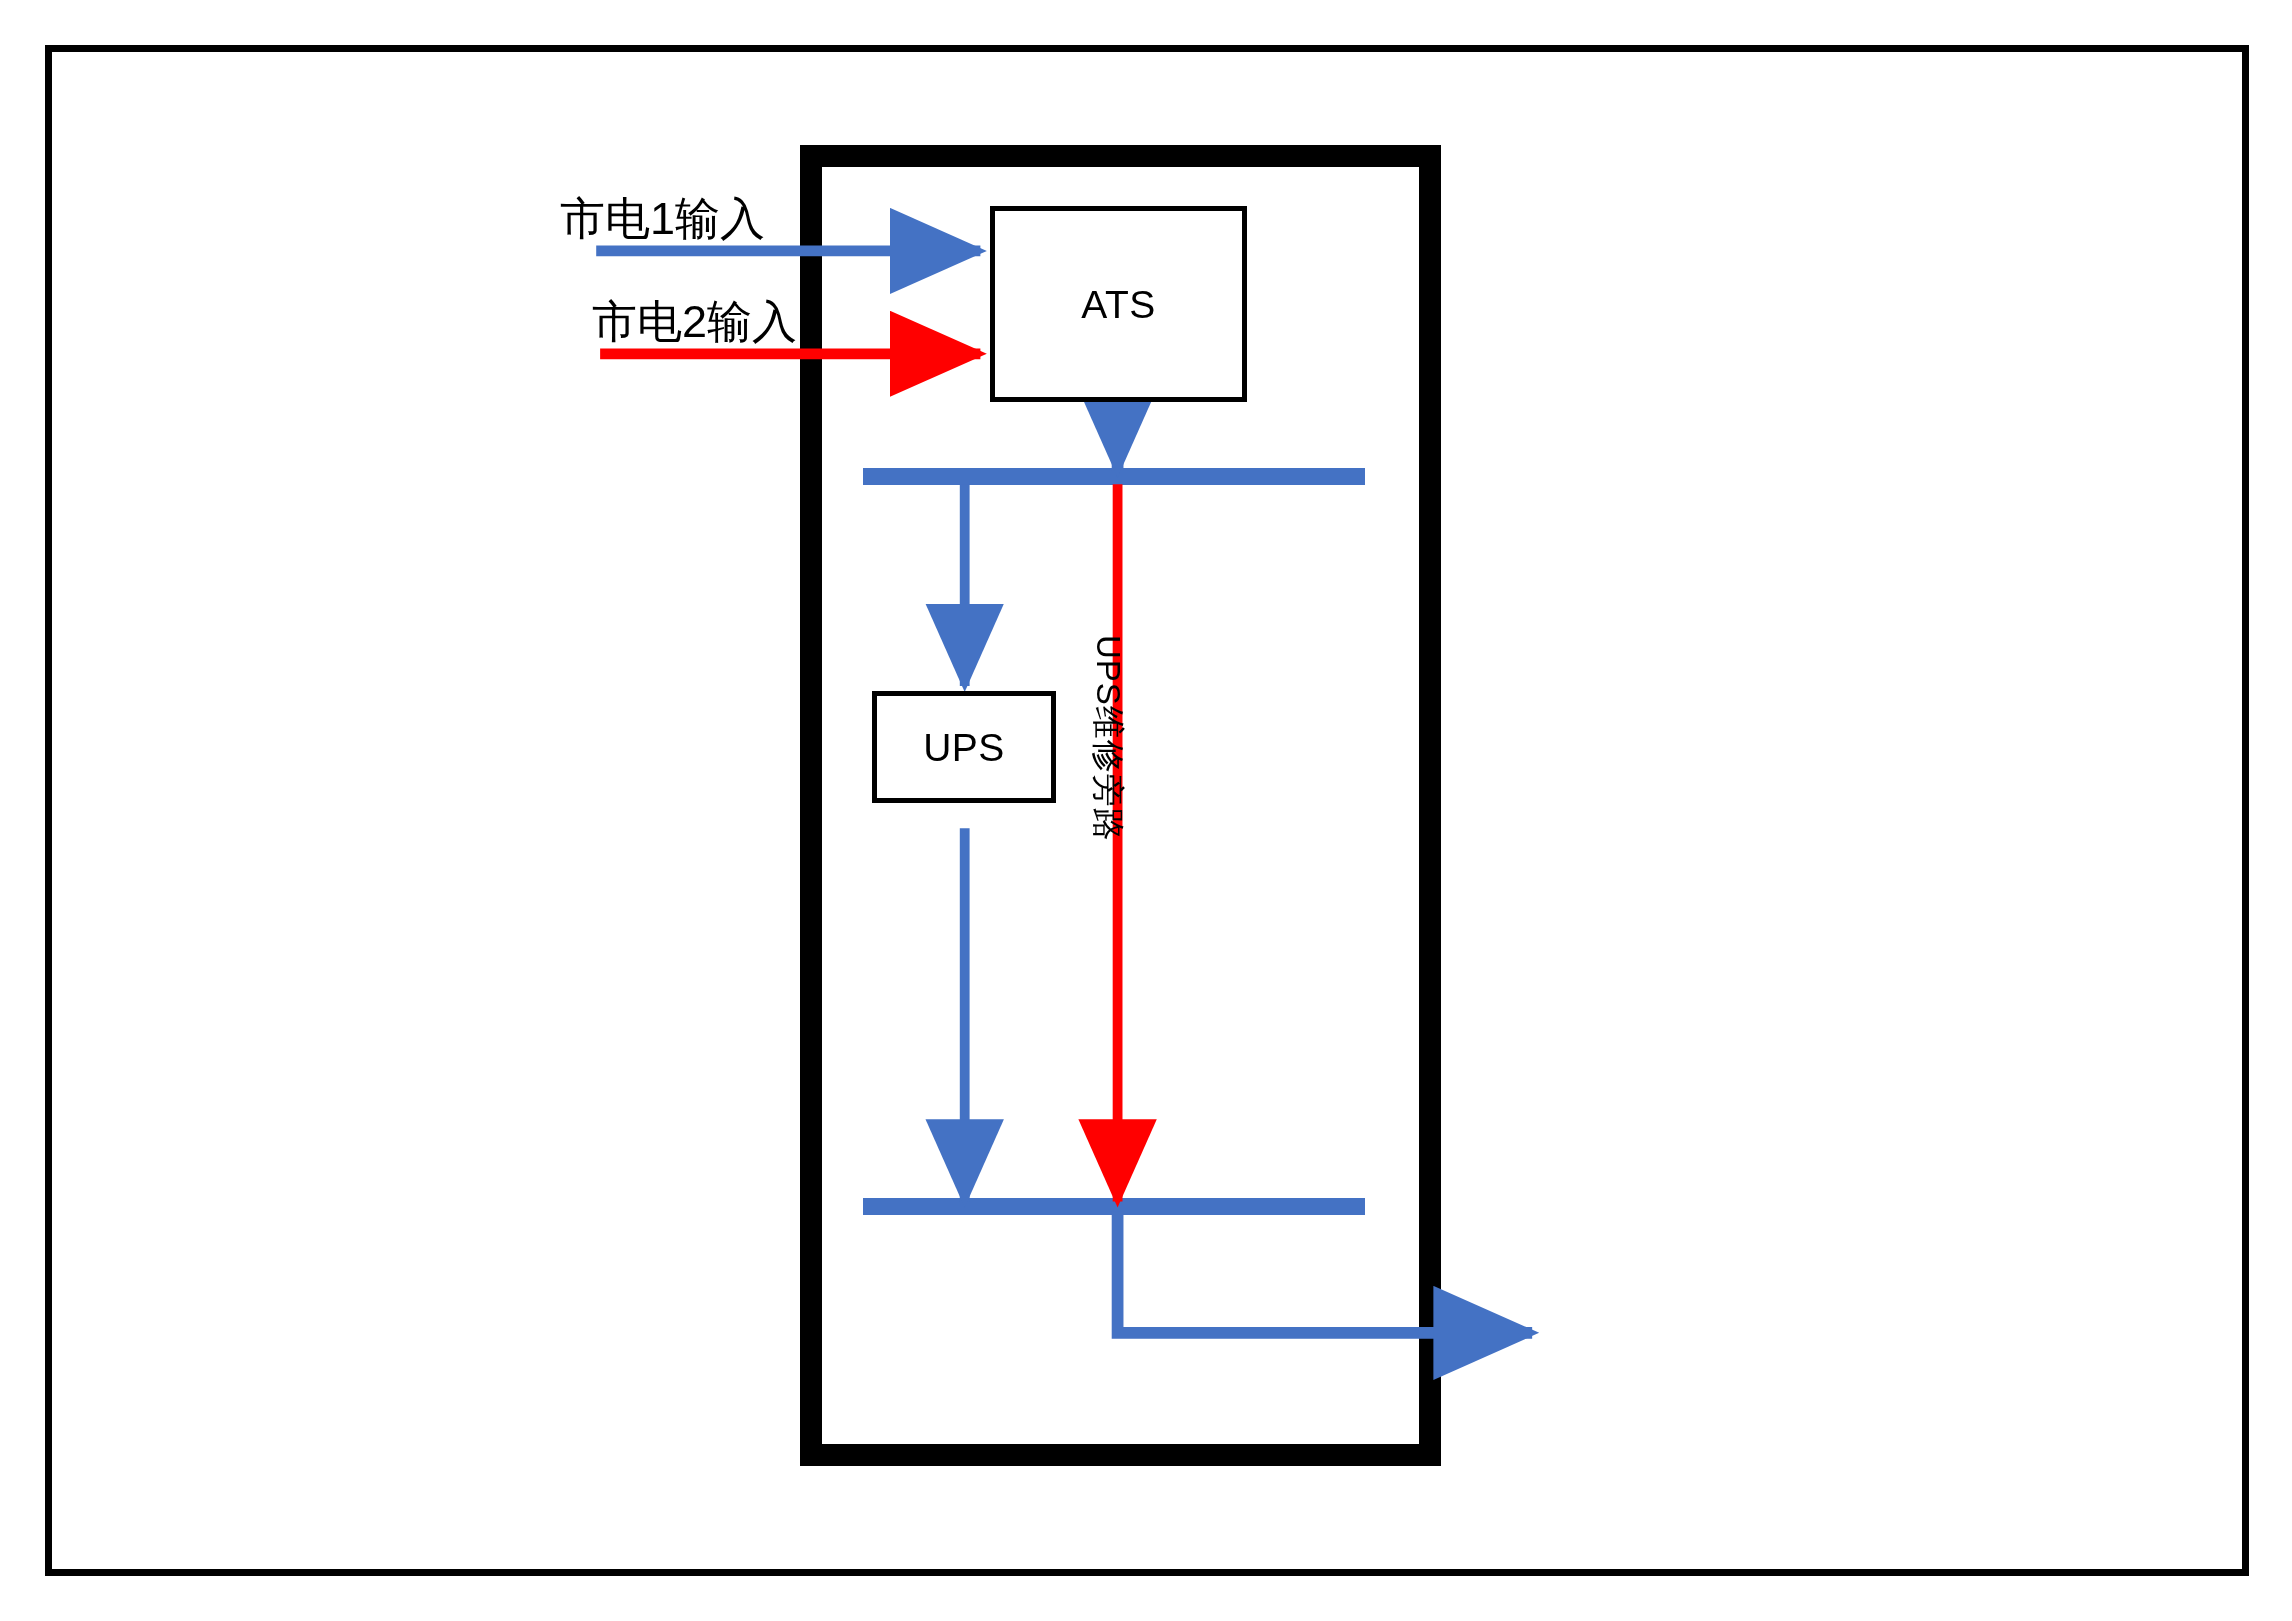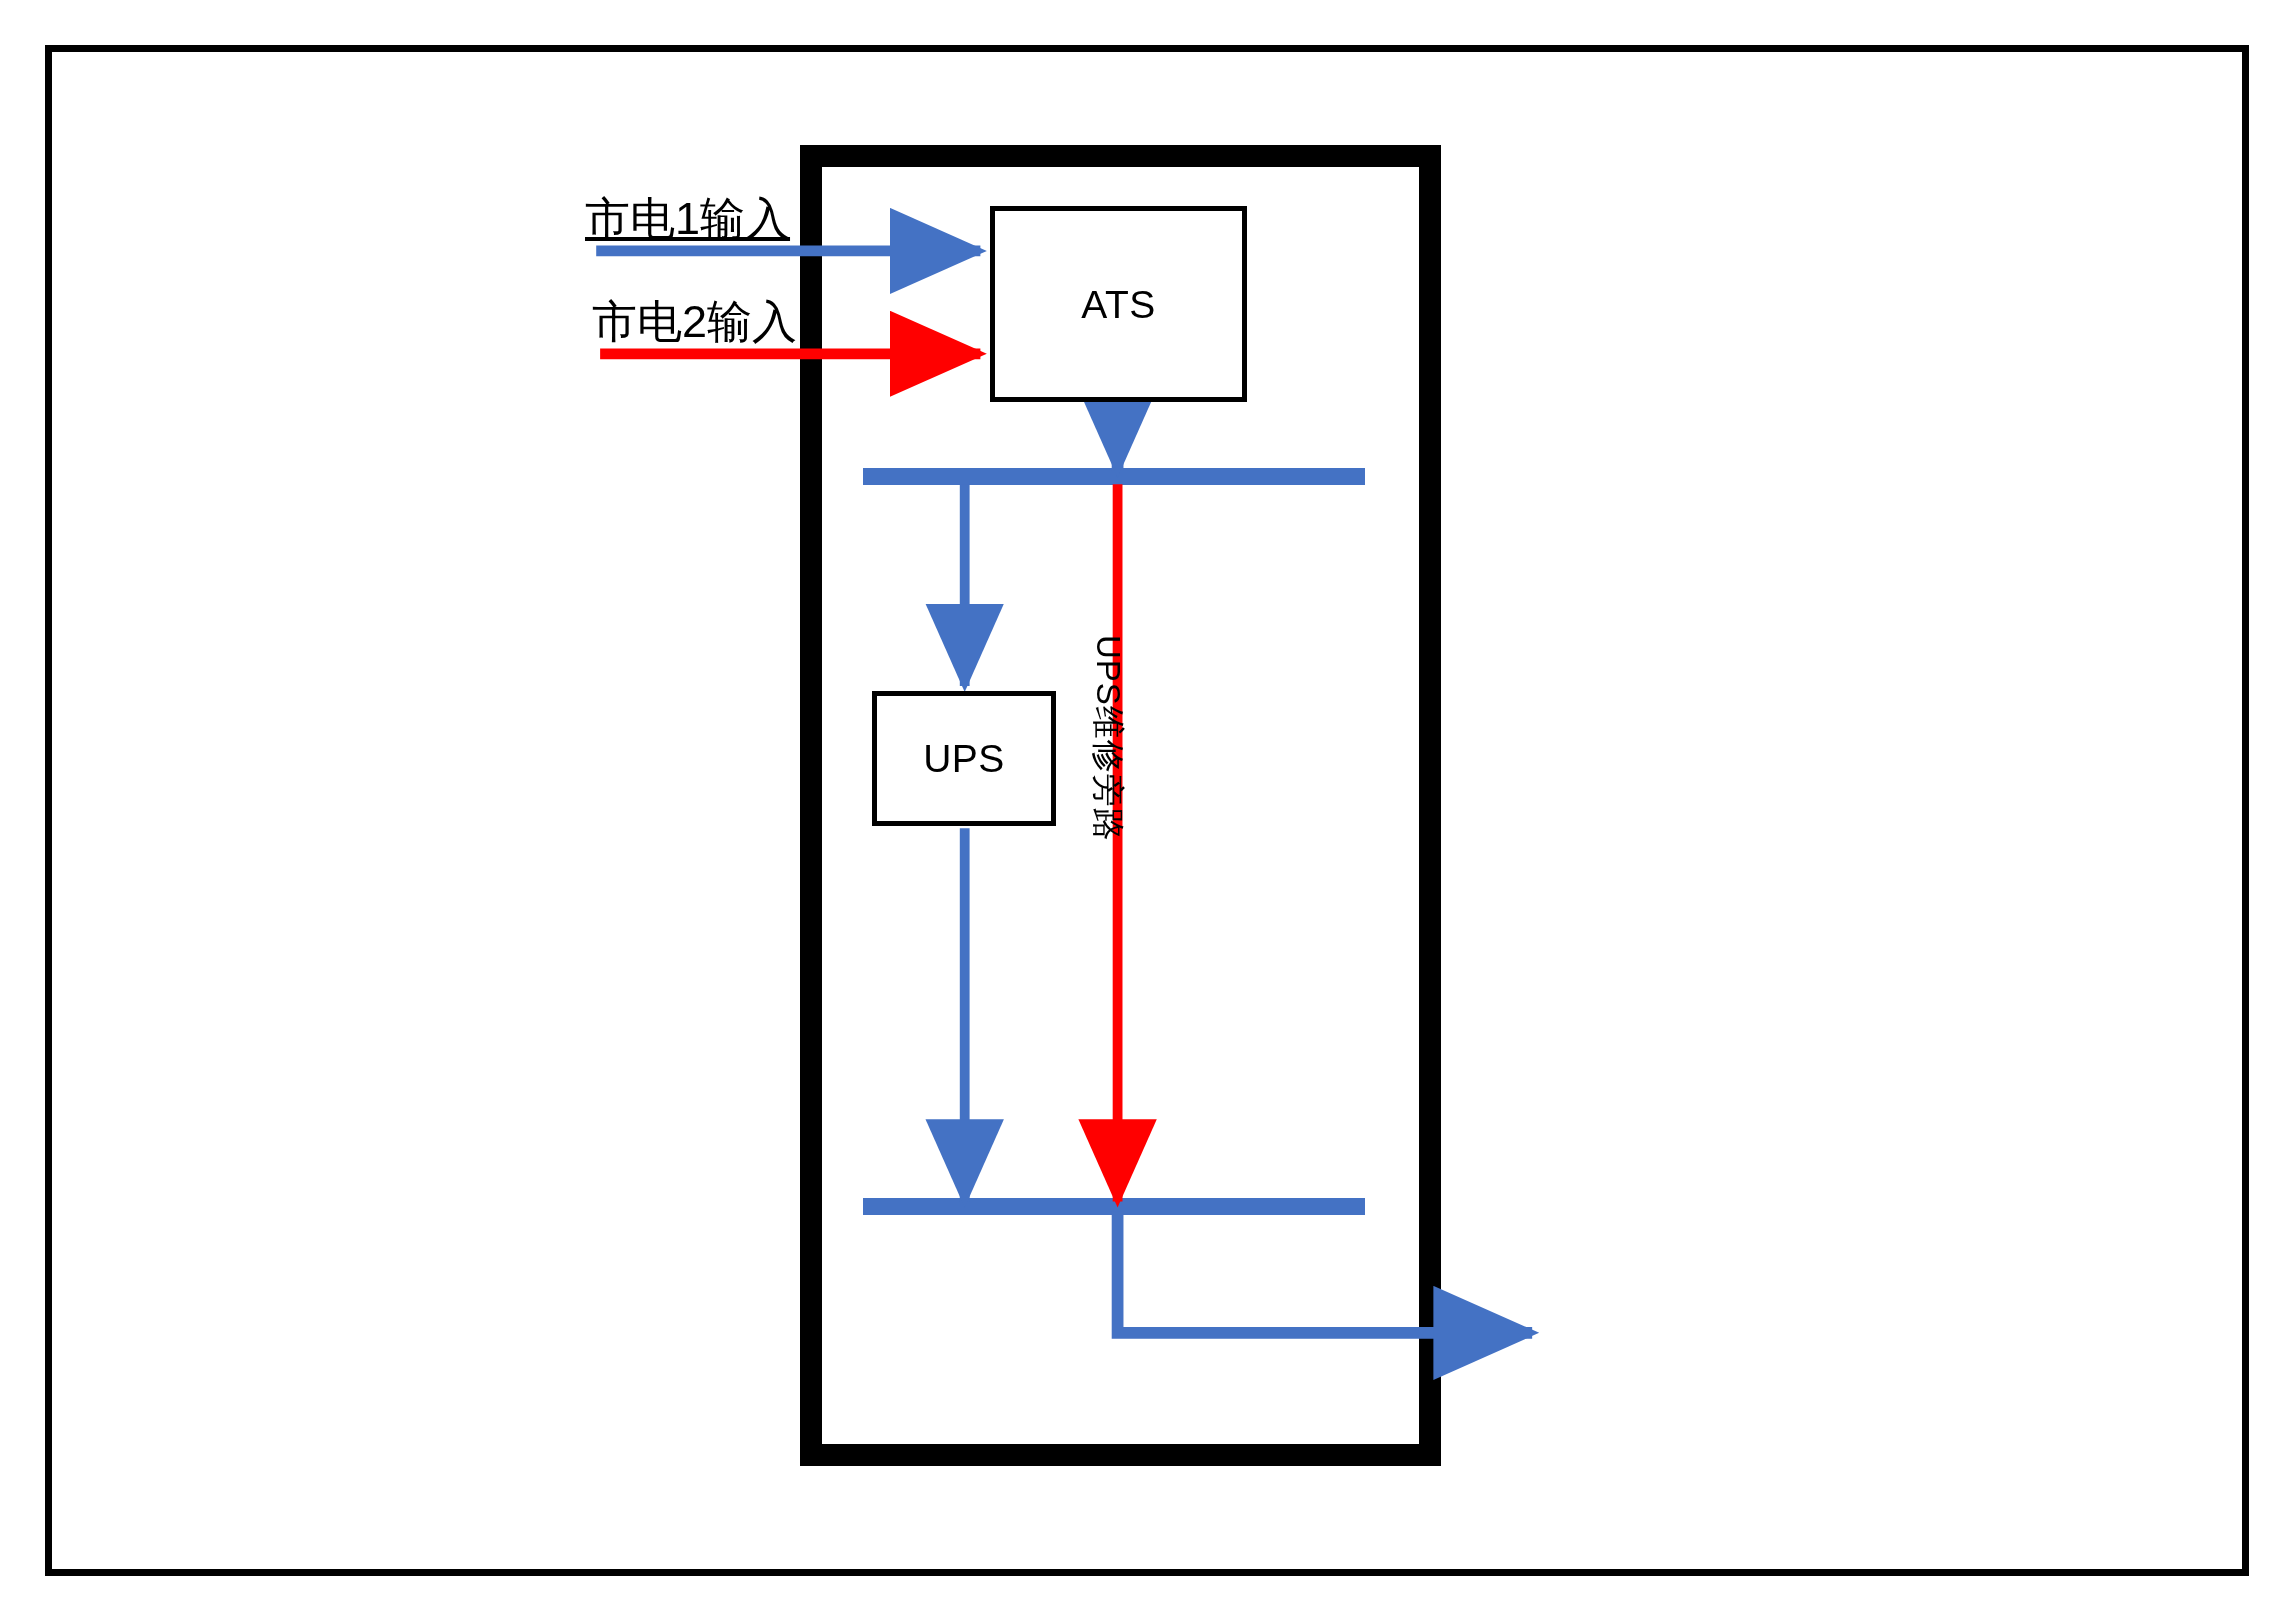--- a/index.html
+++ b/index.html
@@ -65,38 +65,38 @@
   .box-ats {
     left: 990px;
     top: 206px;
     width: 257px;
     height: 196px;
   }
   .box-ups {
     left: 872px;
     top: 691px;
     width: 184px;
-    height: 135px;
+    height: 112px;
   }
   .box-cabinet {
     left: 1542px;
     top: 1269px;
     width: 195px;
     height: 129px;
   }
 
   
   .input-label {
     position: absolute;
     font-size: 45px;
     color: #000000;
     white-space: nowrap;
     line-height: 1;
   }
-  .label-mains1 { left: 585px; top: 196px; text-decoration: underline; }
+  .label-mains1 { left: 560px; top: 196px; }
   .label-mains2 { left: 592px; top: 299px; text-align: center; }
 
   
   .bypass-label {
     position: absolute;
     left: 1125px;
     top: 635px;
     font-size: 33px;
     color: #000000;
     white-space: nowrap;

